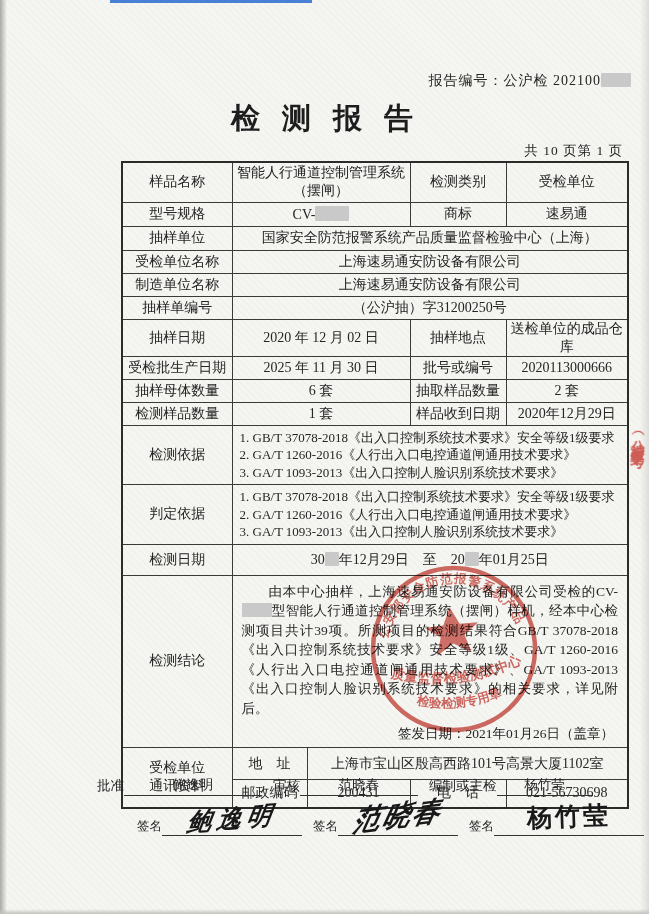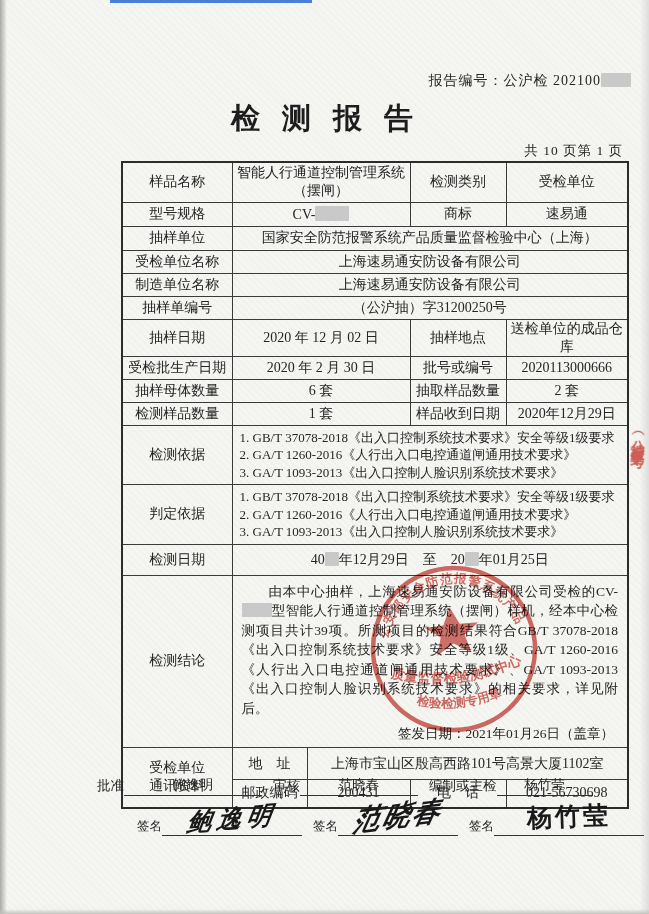--- a/index.html
+++ b/index.html
@@ -137,21 +137,21 @@
       <td class="val" colspan="5">（公沪抽）字31200250号</td>
     </tr>
     <tr class="r23">
       <td class="lbl">抽样日期</td>
       <td class="val" colspan="2">2020 年 12 月 02 日</td>
       <td class="lbl" colspan="2">抽样地点</td>
       <td class="val-sm">送检单位的成品仓库</td>
     </tr>
     <tr class="r23">
       <td class="lbl">受检批生产日期</td>
-      <td class="val" colspan="2">2020 年 2 月 30 日</td>
+      <td class="val" colspan="2">2025 年 11 月 30 日</td>
       <td class="lbl" colspan="2">批号或编号</td>
       <td class="val-sm">2020113000666</td>
     </tr>
     <tr class="r23">
       <td class="lbl">抽样母体数量</td>
       <td class="val" colspan="2">6 套</td>
       <td class="lbl" colspan="2">抽取样品数量</td>
       <td class="val">2 套</td>
     </tr>
     <tr class="r23">
@@ -172,21 +172,21 @@
       <td class="lbl">判定依据</td>
       <td class="left basis-cell" colspan="5">
         <div class="basis-line">1. GB/T 37078-2018《出入口控制系统技术要求》安全等级1级要求</div>
         <div class="basis-line">2. GA/T 1260-2016《人行出入口电控通道闸通用技术要求》</div>
         <div class="basis-line">3. GA/T 1093-2013《出入口控制人脸识别系统技术要求》</div>
       </td>
     </tr>
     <tr class="r31">
       <td class="lbl">检测日期</td>
       <td class="val" colspan="5">
-        <span>40</span><span class="redact rd-14"></span><span>年12月29日　至　20</span><span class="redact rd-14"></span><span>年01月25日</span>
+        <span>30</span><span class="redact rd-14"></span><span>年12月29日　至　20</span><span class="redact rd-14"></span><span>年01月25日</span>
       </td>
     </tr>
     <tr class="r134">
       <td class="lbl">检测结论</td>
       <td class="left concl-cell" colspan="5">
         <div class="concl-text">
           <span>由本中心抽样，上海速易通安防设备有限公司受检的CV-</span><span class="redact rd-30"></span><span>型智能人行通道控制管理系统（摆闸）样机，经本中心检测项目共计39项。所测项目的检测结果符合GB/T 37078-2018《出入口控制系统技术要求》安全等级1级、GA/T 1260-2016《人行出入口电控通道闸通用技术要求》、GA/T 1093-2013《出入口控制人脸识别系统技术要求》的相关要求，详见附后。</span>
         </div>
         <div class="issue-line">签发日期：2021年01月26日（盖章）</div>
       </td>

